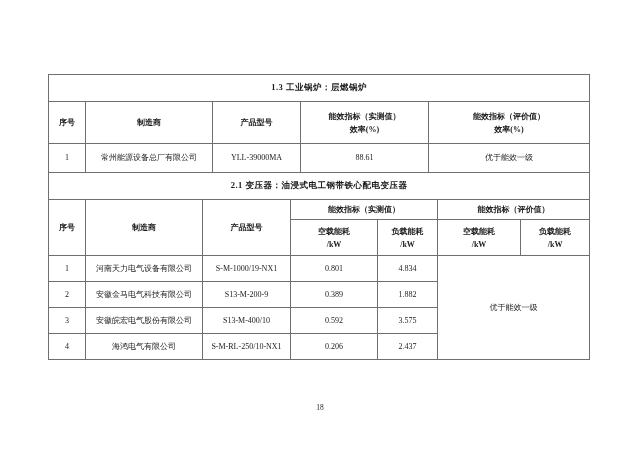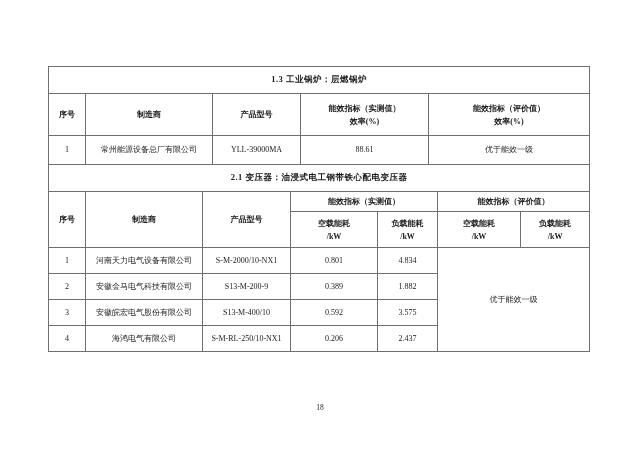--- a/index.html
+++ b/index.html
@@ -2,21 +2,21 @@
 <html><head>
 <meta charset="utf-8">
 <style>
   html,body{margin:0;padding:0;}
   body{
     width:640px;height:453px;background:#ffffff;
     font-family:"Liberation Serif","DejaVu Serif",serif;
     color:#1a1a1a;
   }
   .page{position:relative;width:640px;height:453px;background:#ffffff;overflow:hidden;}
-  .tables{position:absolute;left:48px;top:66px;width:541px;}
+  .tables{position:absolute;left:48px;top:74px;width:541px;}
   table{border-collapse:collapse;table-layout:fixed;width:541px;}
   .t2{margin-top:-1px;font-family:Liberation Serif, serif;}
   td{
     border:1px solid #6f6f6f;
     text-align:center;vertical-align:middle;
     font-size:8px;line-height:1.4;padding:0 2px;
     overflow:hidden;white-space:nowrap;
   }
   .title-cell{font-weight:bold;font-size:8.5px;height:26px;letter-spacing:0.5px;}
   .head td{font-weight:bold;}
@@ -107,21 +107,21 @@
             <div>/kW</div>
           </td>
           <td class="two-line">
             <div>负载能耗</div>
             <div>/kW</div>
           </td>
         </tr>
         <tr class="data">
           <td>1</td>
           <td>河南天力电气设备有限公司</td>
-          <td>S-M-2000/10-NX1</td>
+          <td>S-M-1000/19-NX1</td>
           <td>0.801</td>
           <td>4.834</td>
           <td rowspan="4" colspan="2">优于能效一级</td>
         </tr>
         <tr class="data">
           <td>2</td>
           <td>安徽金马电气科技有限公司</td>
           <td>S13-M-200-9</td>
           <td>0.389</td>
           <td>1.882</td>

